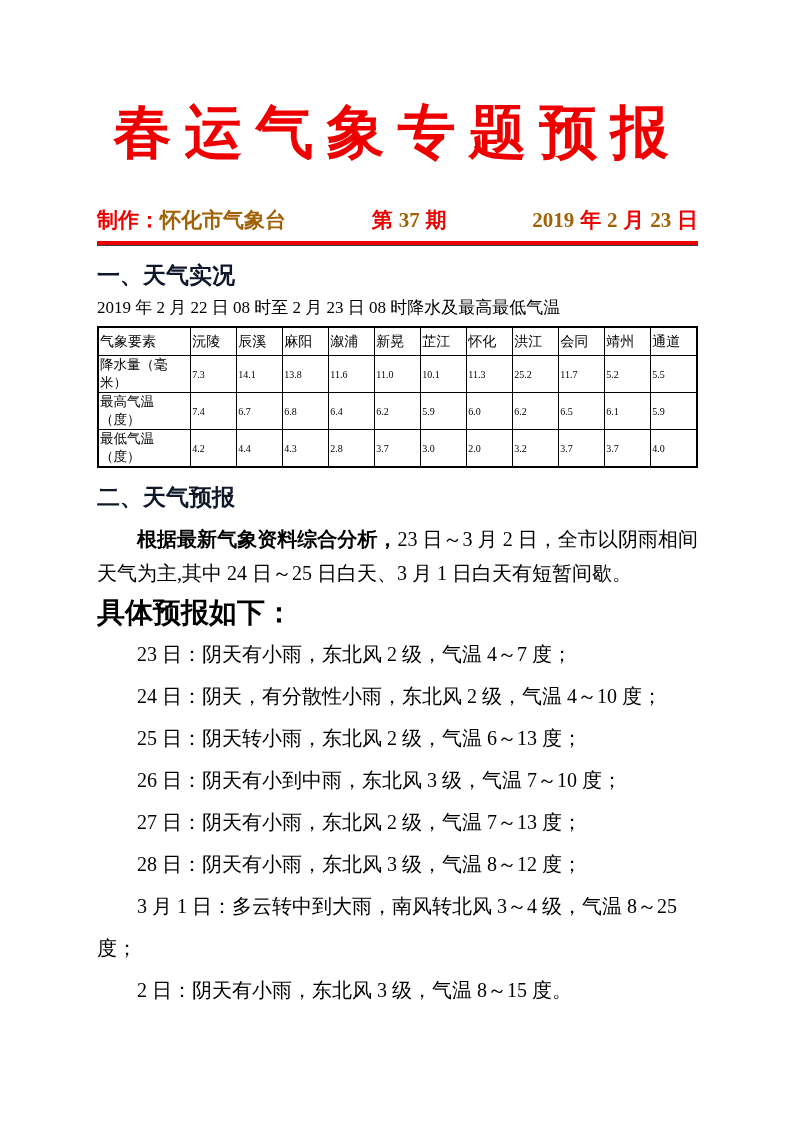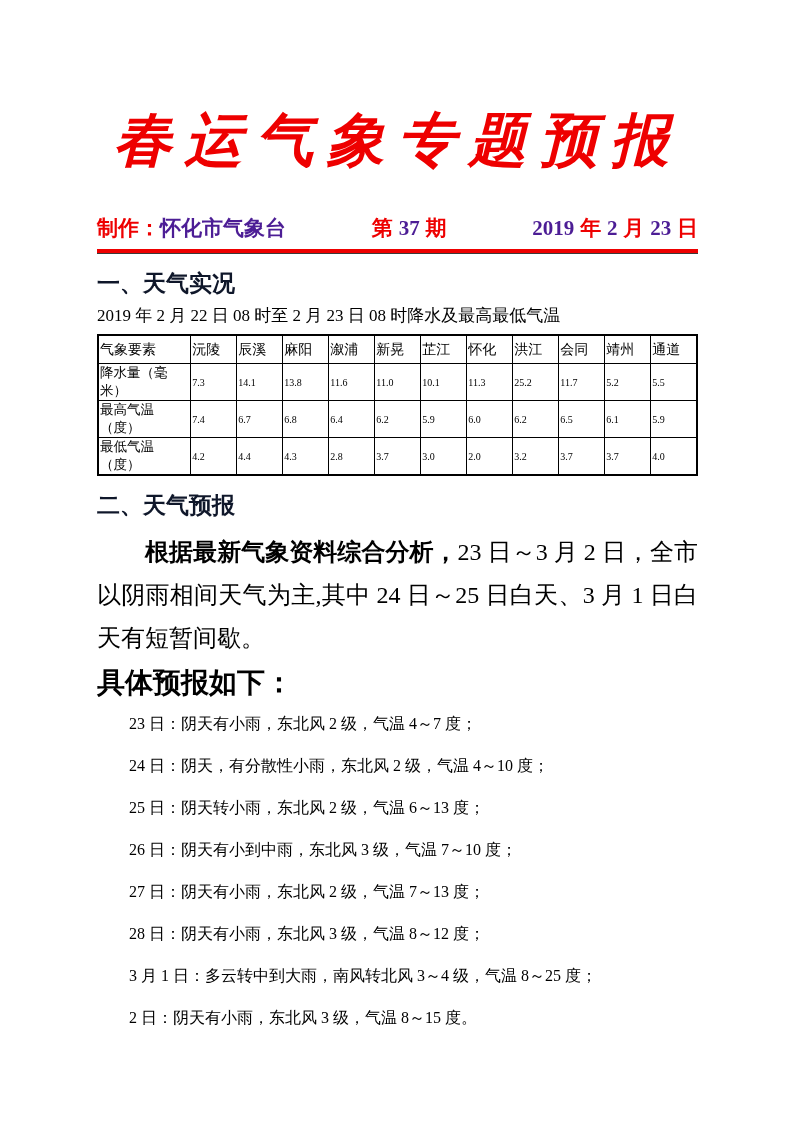--- a/index.html
+++ b/index.html
@@ -9,43 +9,42 @@
     box-sizing: border-box;
     padding: 84px 95px 40px 97px;
     background: #ffffff;
     font-family: "Liberation Serif", "DejaVu Serif", serif;
     color: #000;
     overflow: hidden;
     position: relative;
   }
   
   .doc-title {
-    margin: 16px 0 34px 0;
+    margin: 8px 0 34px 0;
     text-align: center;
     font-family: "DejaVu Serif", "Liberation Serif", serif;
     font-weight: bold;
     font-size: 58px;
     line-height: 80px;
     letter-spacing: 13px;
     color: var(--accent);
     white-space: nowrap;
-    font-style: italic;
   }
   .info-line {
     display: flex;
     justify-content: space-between;
     align-items: baseline;
     font-weight: bold;
     font-size: 21px;
     line-height: 28px;
     font-family: "Liberation Sans", "DejaVu Sans", sans-serif;
   }
   .info-line .num { font-family: "Liberation Serif", "DejaVu Serif", serif; }
   .red   { color: var(--accent); text-align: center; }
-  .black { color: #4c1d95; }
+  .black { color: #a16207; }
   .red-rule {
     border: none;
     height: 4px;
     background: var(--accent);
     border-bottom: 1px solid #3a3a3a;
     margin: 7px 0 0 0;
   }
   
   .sec-heading {
     font-family: "Liberation Sans", "DejaVu Sans", sans-serif;
@@ -83,39 +82,39 @@
   table.weather tbody th.rowlabel {
     font-size: 13.5px;
     font-family: "Liberation Serif", "DejaVu Serif", serif;
   }
   table.weather tbody tr { height: 32px; }
   table.weather tbody td { font-size: 10px; }
   table.weather col.label-col { width: 15.5%; }
   
   .intro {
     margin: 10px 0 0 0;
-    font-size: 24px;
-    line-height: 43px;
+    font-size: 20px;
+    line-height: 34px;
     text-indent: 2em;
     text-align: justify;
   }
   .bold-hei {
     font-family: "Liberation Sans", "DejaVu Sans", sans-serif;
     font-weight: bold;
   }
   .subhead {
     margin: 3px 0 0 0;
     font-family: "Liberation Sans", "DejaVu Sans", sans-serif;
     font-weight: bold;
     font-size: 28px;
     line-height: 40px;
   }
   .fitem {
     margin: 0;
-    font-size: 16px;
+    font-size: 20px;
     line-height: 42px;
     text-indent: 2em;
   }
 </style>
 </head>
 <body>
 
 <div class="page">
 
   <h1 class="doc-title">春运气象专题预报</h1>

